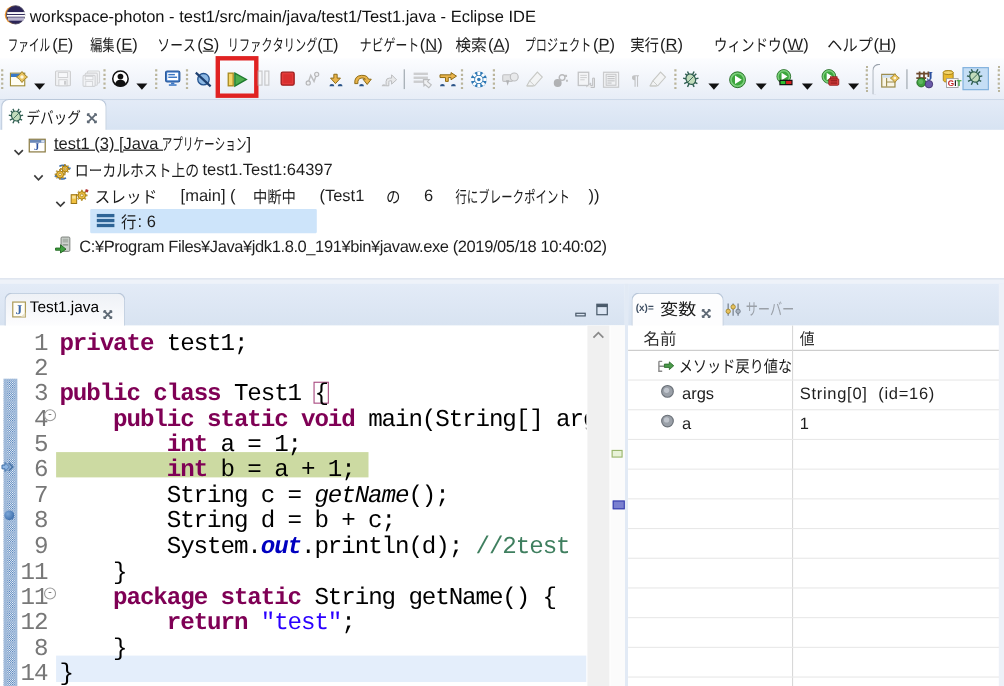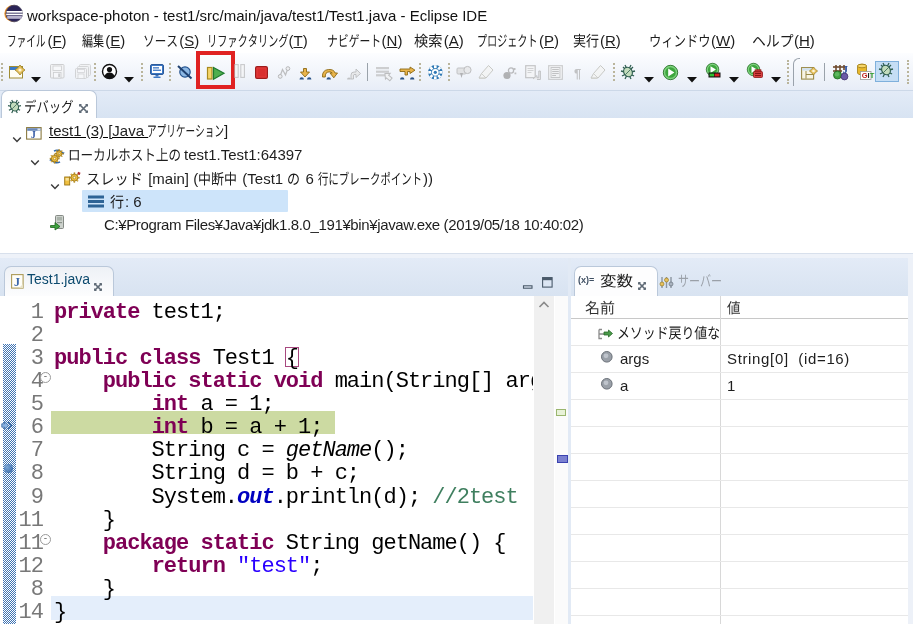--- a/index.html
+++ b/index.html
@@ -419,44 +419,44 @@
     </svg></div>
 <div class="row" style="left:49px;top:119.1px;text-decoration:underline;"><span class="lat15">test1 (3) [Java </span></div>
 <div class="abs " style="left:147px;top:119.1px;"><svg width="78" height="20" style="overflow:visible;">
       <path fill="#1e1e1e" d="M9 7.3Q8.9 7.4 8.8 7.5Q8.8 7.7 8.7 7.8Q8.5 8.3 8.2 9.1Q7.8 9.8 7.3 10.6Q6.9 11.3 6.3 11.9L5.7 11.1Q6 10.8 6.3 10.4Q6.7 10 6.9 9.5Q7.2 9 7.4 8.6Q7.7 8.1 7.8 7.8Q7.6 7.8 7.3 7.8Q6.9 7.8 6.5 7.8Q6 7.8 5.5 7.8Q4.9 7.8 4.4 7.8Q3.9 7.8 3.5 7.8Q3 7.8 2.7 7.8Q2.4 7.8 2.3 7.8Q2 7.8 1.8 7.8Q1.5 7.8 1.2 7.9V6.5Q1.4 6.6 1.7 6.6Q2 6.6 2.3 6.6Q2.4 6.6 2.7 6.6Q3 6.6 3.5 6.6Q3.9 6.6 4.5 6.6Q5 6.6 5.5 6.6Q6.1 6.6 6.6 6.6Q7 6.6 7.4 6.6Q7.7 6.6 7.8 6.6Q7.9 6.6 8 6.6Q8.2 6.6 8.3 6.6Q8.4 6.6 8.5 6.6ZM5.1 9.2Q5.1 10.5 5.1 11.5Q5 12.6 4.9 13.5Q4.7 14.4 4.4 15.2Q4.1 16 3.7 16.7Q3.2 17.4 2.4 18L1.7 17.1Q1.9 16.9 2.2 16.8Q2.4 16.6 2.6 16.4Q3.2 15.9 3.5 15.2Q3.8 14.5 4 13.8Q4.2 13 4.2 12.1Q4.3 11.3 4.3 10.3Q4.3 10 4.3 9.8Q4.3 9.5 4.3 9.2Z M17.4 6.6Q17.4 7 17.6 7.3Q17.7 7.6 18 7.6Q18.3 7.6 18.5 7.3Q18.7 7 18.7 6.6Q18.7 6.2 18.5 5.9Q18.3 5.6 18 5.6Q17.7 5.6 17.6 5.9Q17.4 6.2 17.4 6.6ZM16.9 6.6Q16.9 6.2 17.1 5.8Q17.2 5.4 17.5 5.2Q17.7 4.9 18 4.9Q18.3 4.9 18.6 5.2Q18.8 5.4 18.9 5.8Q19.1 6.2 19.1 6.6Q19.1 7.1 18.9 7.5Q18.8 7.8 18.6 8.1Q18.3 8.3 18 8.3Q17.7 8.3 17.5 8.1Q17.2 7.8 17.1 7.5Q16.9 7.1 16.9 6.6ZM17.8 7.6Q17.7 7.8 17.7 8Q17.7 8.2 17.6 8.4Q17.5 9 17.4 9.7Q17.3 10.4 17.1 11.2Q16.9 11.9 16.7 12.6Q16.5 13.3 16.2 13.9Q15.7 14.8 15.2 15.5Q14.7 16.3 14 16.9Q13.3 17.5 12.4 17.9L11.7 16.8Q12.7 16.4 13.4 15.9Q14.1 15.4 14.6 14.7Q15.1 14 15.5 13.2Q15.8 12.5 16.1 11.6Q16.4 10.8 16.5 9.9Q16.7 9 16.8 8.3Q16.6 8.3 16.2 8.3Q15.9 8.3 15.4 8.3Q14.9 8.3 14.3 8.3Q13.7 8.3 13.2 8.3Q12.7 8.3 12.3 8.3Q12 8.3 11.8 8.3Q11.6 8.3 11.3 8.3Q11.1 8.3 10.9 8.4V7Q11 7 11.2 7.1Q11.3 7.1 11.5 7.1Q11.7 7.1 11.8 7.1Q12 7.1 12.3 7.1Q12.6 7.1 13 7.1Q13.4 7.1 13.8 7.1Q14.3 7.1 14.8 7.1Q15.2 7.1 15.6 7.1Q16 7.1 16.3 7.1Q16.6 7.1 16.7 7.1Q16.8 7.1 16.9 7.1Q17 7.1 17.2 7Z M26.7 6Q26.7 6.3 26.7 6.6Q26.7 6.9 26.7 7.3Q26.7 7.6 26.7 8.1Q26.7 8.5 26.7 9Q26.7 9.5 26.7 9.8Q26.7 11.1 26.6 12Q26.6 13 26.4 13.7Q26.3 14.3 26.1 14.8Q25.9 15.3 25.7 15.8Q25.4 16.4 25 16.8Q24.6 17.2 24.2 17.5Q23.7 17.8 23.4 18L22.8 17Q23.4 16.7 24 16.3Q24.6 15.8 25.1 15Q25.3 14.5 25.5 14Q25.6 13.5 25.7 12.9Q25.8 12.3 25.8 11.5Q25.9 10.8 25.9 9.7Q25.9 9.4 25.9 8.9Q25.9 8.5 25.9 8Q25.9 7.6 25.9 7.3Q25.9 6.9 25.8 6.6Q25.8 6.3 25.8 6ZM22.3 6.1Q22.2 6.3 22.2 6.6Q22.2 6.9 22.2 7.2Q22.2 7.3 22.2 7.7Q22.2 8.1 22.2 8.6Q22.2 9.1 22.2 9.6Q22.2 10.2 22.2 10.7Q22.2 11.3 22.2 11.7Q22.2 12.1 22.2 12.2Q22.2 12.5 22.2 12.8Q22.2 13.2 22.3 13.4H21.4Q21.4 13.2 21.4 12.9Q21.4 12.5 21.4 12.2Q21.4 12.1 21.4 11.7Q21.4 11.3 21.4 10.7Q21.4 10.2 21.4 9.6Q21.4 9.1 21.4 8.6Q21.4 8.1 21.4 7.7Q21.4 7.3 21.4 7.2Q21.4 7 21.4 6.7Q21.4 6.3 21.4 6.1Z M32.8 5.8Q32.8 6.1 32.7 6.3Q32.7 6.6 32.6 6.9Q32.5 7.2 32.4 7.6Q32.3 8 32.2 8.4Q32.1 8.9 32 9.3Q31.8 9.9 31.5 10.5Q31.2 11.2 30.9 11.8Q30.6 12.4 30.3 12.8L29.5 12Q29.8 11.7 30 11.3Q30.3 10.9 30.5 10.5Q30.7 10 30.9 9.6Q31.1 9.1 31.2 8.8Q31.4 8.2 31.6 7.7Q31.7 7.1 31.8 6.7Q31.8 6.4 31.9 6.1Q31.9 5.8 31.9 5.5ZM31.6 8.4Q31.8 8.4 32.1 8.4Q32.4 8.4 32.8 8.4Q33.3 8.4 33.8 8.4Q34.2 8.4 34.7 8.4Q35.2 8.4 35.7 8.4Q36.1 8.4 36.4 8.4Q36.7 8.4 36.8 8.4Q37 8.4 37.2 8.4Q37.5 8.3 37.7 8.3V9.6Q37.5 9.6 37.2 9.5Q36.9 9.5 36.8 9.5Q36.7 9.5 36.3 9.5Q35.9 9.5 35.4 9.5Q34.8 9.5 34.2 9.5Q33.6 9.5 33.1 9.5Q32.5 9.5 32.1 9.5Q31.7 9.5 31.5 9.5ZM35.2 9Q35.1 10.7 34.9 12.1Q34.7 13.5 34.3 14.6Q33.9 15.7 33.4 16.5Q32.9 17.3 32.3 18L31.4 17.1Q31.6 17 31.9 16.8Q32.1 16.6 32.2 16.4Q32.6 16 33 15.4Q33.3 14.7 33.6 13.8Q33.9 12.9 34.1 11.8Q34.3 10.6 34.4 9Z M39.5 10.9Q39.6 10.9 39.8 10.9Q40 11 40.3 11Q40.6 11 40.8 11Q41 11 41.3 11Q41.6 11 42.1 11Q42.5 11 43 11Q43.5 11 43.9 11Q44.4 11 44.9 11Q45.3 11 45.6 11Q45.9 11 46.1 11Q46.5 11 46.7 10.9Q47 10.9 47.1 10.9V12.4Q47 12.4 46.7 12.3Q46.4 12.3 46.1 12.3Q45.9 12.3 45.6 12.3Q45.3 12.3 44.9 12.3Q44.4 12.3 43.9 12.3Q43.5 12.3 43 12.3Q42.5 12.3 42.1 12.3Q41.6 12.3 41.3 12.3Q41 12.3 40.8 12.3Q40.4 12.3 40.1 12.3Q39.7 12.3 39.5 12.4Z M51 5.9Q51.2 6.1 51.5 6.3Q51.8 6.6 52.1 6.9Q52.4 7.3 52.7 7.5Q53 7.8 53.1 8L52.7 9Q52.5 8.8 52.2 8.5Q52 8.2 51.7 7.9Q51.4 7.6 51.1 7.4Q50.8 7.1 50.6 6.9ZM49.6 16.6Q50.1 16.5 50.7 16.2Q51.2 16 51.8 15.6Q52.3 15.3 52.8 14.8Q53.6 14.1 54.3 13.3Q55 12.4 55.5 11.4Q56.1 10.4 56.5 9.4L56.9 10.6Q56.3 12.1 55.3 13.5Q54.4 14.9 53.2 16Q52.7 16.4 52.2 16.8Q51.6 17.1 51 17.4Q50.5 17.7 50 17.8ZM49.6 9.3Q49.8 9.4 50.1 9.7Q50.4 10 50.7 10.3Q51 10.6 51.3 10.8Q51.5 11.1 51.7 11.3L51.2 12.3Q51.1 12.1 50.8 11.8Q50.5 11.6 50.2 11.3Q49.9 11 49.6 10.7Q49.4 10.4 49.1 10.3Z M59.9 9.2Q60 9.2 60.2 9.2Q60.4 9.2 60.6 9.2Q60.8 9.2 60.9 9.2Q61 9.2 61.4 9.2Q61.7 9.2 62.2 9.2Q62.6 9.2 63.1 9.2Q63.6 9.2 64 9.2Q64.4 9.2 64.6 9.2Q64.8 9.2 64.9 9.2Q65.1 9.2 65.2 9.2Q65.2 9.3 65.2 9.5Q65.2 9.8 65.2 10Q65.2 10.1 65.2 10.6Q65.2 11.1 65.2 11.8Q65.2 12.6 65.2 13.4Q65.2 14.2 65.2 15.1Q65.2 15.9 65.2 16.5Q65.2 17.1 65.2 17.4Q65.2 17.6 65.2 17.8Q65.2 18.1 65.2 18.2H64.4Q64.4 18.1 64.4 17.9Q64.4 17.6 64.4 17.4Q64.4 17 64.4 16.4Q64.4 15.7 64.4 15Q64.4 14.2 64.4 13.4Q64.4 12.6 64.4 12Q64.4 11.3 64.4 10.9Q64.4 10.4 64.4 10.3Q64.4 10.3 64.1 10.3Q63.9 10.3 63.5 10.3Q63.1 10.3 62.7 10.3Q62.3 10.3 62 10.3Q61.6 10.3 61.3 10.3Q61 10.3 60.9 10.3Q60.8 10.3 60.6 10.3Q60.4 10.3 60.2 10.3Q60 10.3 59.9 10.3ZM60.1 12.7Q60.3 12.8 60.5 12.8Q60.7 12.8 61 12.8Q61.1 12.8 61.4 12.8Q61.7 12.8 62.1 12.8Q62.5 12.8 63 12.8Q63.4 12.8 63.8 12.8Q64.2 12.8 64.5 12.8Q64.7 12.8 64.8 12.8V13.9Q64.7 13.9 64.5 13.9Q64.2 13.9 63.8 13.9Q63.4 13.9 63 13.9Q62.5 13.9 62.1 13.9Q61.7 13.9 61.4 13.9Q61.1 13.9 61 13.9Q60.7 13.9 60.5 13.9Q60.3 13.9 60.1 13.9ZM59.8 16.5Q59.9 16.5 60.1 16.5Q60.3 16.5 60.6 16.5Q60.7 16.5 61 16.5Q61.4 16.5 61.8 16.5Q62.3 16.5 62.7 16.5Q63.2 16.5 63.7 16.5Q64.1 16.5 64.4 16.5Q64.7 16.5 64.8 16.5V17.6Q64.7 17.6 64.4 17.6Q64.1 17.6 63.6 17.6Q63.2 17.6 62.7 17.6Q62.3 17.6 61.8 17.6Q61.4 17.6 61 17.6Q60.7 17.6 60.6 17.6Q60.3 17.6 60.1 17.7Q59.9 17.7 59.8 17.7Z M69.6 6.4Q69.8 6.7 70.2 7.1Q70.5 7.5 70.8 7.9Q71.2 8.4 71.5 8.8Q71.8 9.2 72 9.5L71.4 10.5Q71.2 10.2 70.9 9.7Q70.6 9.3 70.3 8.9Q70 8.4 69.6 8Q69.3 7.6 69 7.3ZM68.7 16.5Q69.6 16.3 70.3 15.9Q71 15.6 71.6 15.1Q72.1 14.7 72.6 14.3Q73.3 13.5 73.9 12.6Q74.6 11.7 75 10.7Q75.5 9.7 75.8 8.7L76.3 10Q75.9 10.9 75.5 11.9Q75 12.9 74.4 13.8Q73.8 14.6 73 15.4Q72.5 15.8 72 16.3Q71.4 16.7 70.7 17.1Q70 17.5 69.2 17.7Z"></path>
     </svg></div>
 <div class="abs lat15" style="left:224px;top:119.1px;">]</div>
 <div class="row" style="left:68px;top:142.9px;"><svg width="114" height="20" style="overflow:visible;">
       <path fill="#1e1e1e" d="M1.8 7.1Q2.2 7.1 2.5 7.1Q2.7 7.2 3 7.2Q3.1 7.2 3.5 7.2Q3.9 7.2 4.5 7.2Q5 7.2 5.7 7.2Q6.4 7.2 7 7.2Q7.6 7.2 8.2 7.2Q8.8 7.2 9.2 7.2Q9.6 7.2 9.7 7.2Q9.9 7.2 10.2 7.1Q10.5 7.1 10.8 7.1Q10.8 7.4 10.8 7.7Q10.8 8 10.8 8.3Q10.8 8.4 10.8 8.9Q10.8 9.3 10.8 10Q10.8 10.6 10.8 11.3Q10.8 12 10.8 12.8Q10.8 13.5 10.8 14.1Q10.8 14.7 10.8 15.1Q10.8 15.6 10.8 15.7Q10.8 15.9 10.8 16.1Q10.8 16.4 10.8 16.7Q10.8 17 10.8 17.2Q10.8 17.4 10.8 17.5H9.7Q9.7 17.4 9.7 17.1Q9.7 16.9 9.7 16.5Q9.7 16.2 9.7 15.8Q9.7 15.7 9.7 15.3Q9.7 14.8 9.7 14.1Q9.7 13.4 9.7 12.7Q9.7 11.9 9.7 11.1Q9.7 10.3 9.7 9.7Q9.7 9.1 9.7 8.7Q9.7 8.3 9.7 8.3H2.9Q2.9 8.3 2.9 8.7Q2.9 9.1 2.9 9.7Q2.9 10.3 2.9 11.1Q2.9 11.8 2.9 12.6Q2.9 13.4 2.9 14.1Q2.9 14.8 2.9 15.2Q2.9 15.7 2.9 15.8Q2.9 16 2.9 16.3Q2.9 16.5 2.9 16.8Q2.9 17 2.9 17.2Q2.9 17.4 2.9 17.5H1.8Q1.8 17.4 1.8 17.2Q1.8 17 1.8 16.7Q1.8 16.4 1.8 16.1Q1.8 15.9 1.8 15.7Q1.8 15.6 1.8 15.1Q1.8 14.7 1.8 14.1Q1.8 13.4 1.8 12.7Q1.8 12 1.8 11.2Q1.8 10.5 1.8 9.9Q1.8 9.3 1.8 8.8Q1.8 8.4 1.8 8.3Q1.8 8 1.8 7.7Q1.8 7.4 1.8 7.1ZM10.1 15.5V16.6H2.4V15.5Z M13.8 10.9Q14 10.9 14.3 10.9Q14.6 11 14.9 11Q15.2 11 15.6 11Q15.8 11 16.2 11Q16.6 11 17.2 11Q17.8 11 18.4 11Q19 11 19.7 11Q20.3 11 20.9 11Q21.4 11 21.8 11Q22.3 11 22.5 11Q22.9 11 23.3 10.9Q23.6 10.9 23.8 10.9V12.4Q23.6 12.4 23.3 12.3Q22.9 12.3 22.5 12.3Q22.3 12.3 21.8 12.3Q21.4 12.3 20.9 12.3Q20.3 12.3 19.7 12.3Q19 12.3 18.4 12.3Q17.8 12.3 17.2 12.3Q16.6 12.3 16.2 12.3Q15.8 12.3 15.6 12.3Q15.1 12.3 14.6 12.3Q14.1 12.3 13.8 12.4Z M31.5 5.6Q31.5 5.8 31.4 6.2Q31.4 6.6 31.4 6.8Q31.4 9.1 31.1 10.8Q30.8 12.6 30.3 13.8Q29.8 15.1 29 16.1Q28.3 17 27.4 17.8L26.5 16.9Q26.8 16.7 27.1 16.4Q27.5 16.1 27.8 15.8Q28.4 15.2 28.8 14.4Q29.3 13.5 29.6 12.5Q30 11.4 30.2 10Q30.4 8.6 30.4 6.8Q30.4 6.7 30.4 6.4Q30.4 6.2 30.4 6Q30.3 5.8 30.3 5.6ZM35.8 8.7Q35.8 8.9 35.8 9.1Q35.8 9.3 35.8 9.4Q35.8 9.9 35.7 10.6Q35.7 11.3 35.7 12.2Q35.6 13.1 35.5 13.9Q35.4 14.8 35.3 15.5Q35.2 16.3 35 16.7Q34.8 17.2 34.5 17.4Q34.2 17.6 33.7 17.6Q33.2 17.6 32.7 17.6Q32.1 17.5 31.7 17.5L31.5 16.3Q32 16.3 32.5 16.4Q33 16.4 33.4 16.4Q33.7 16.4 33.8 16.3Q34 16.2 34.1 15.9Q34.3 15.6 34.4 15Q34.5 14.4 34.6 13.6Q34.6 12.9 34.7 12.1Q34.7 11.4 34.7 10.7Q34.8 10 34.8 9.5H28.1Q27.8 9.5 27.4 9.5Q27 9.5 26.7 9.6V8.3Q27 8.3 27.4 8.3Q27.8 8.4 28.1 8.4H34.3Q34.6 8.4 34.8 8.3Q35 8.3 35.1 8.3Z M44.2 17.1Q44.3 16.9 44.3 16.7Q44.3 16.5 44.3 16.2Q44.3 16.1 44.3 15.6Q44.3 15.1 44.3 14.3Q44.3 13.6 44.3 12.7Q44.3 11.8 44.3 11Q44.3 10.1 44.3 9.3Q44.3 8.6 44.3 8Q44.3 7.5 44.3 7.3Q44.3 6.8 44.3 6.5Q44.3 6.2 44.3 6.1H45.4Q45.4 6.2 45.4 6.5Q45.4 6.8 45.4 7.3Q45.4 7.5 45.4 8Q45.4 8.5 45.4 9.3Q45.4 10 45.4 10.9Q45.4 11.8 45.4 12.6Q45.4 13.5 45.4 14.2Q45.4 14.9 45.4 15.3Q45.4 15.8 45.4 15.9Q46 15.6 46.6 15Q47.3 14.5 47.9 13.8Q48.6 13.1 49 12.2L49.6 13.2Q49.1 14.1 48.4 14.9Q47.6 15.7 46.9 16.3Q46.1 17 45.3 17.4Q45.2 17.5 45.1 17.6Q45 17.7 44.9 17.7ZM38.5 17Q39.3 16.3 39.8 15.4Q40.4 14.4 40.7 13.3Q40.8 12.8 40.9 12Q41 11.3 41 10.4Q41 9.6 41.1 8.7Q41.1 7.9 41.1 7.3Q41.1 7 41 6.7Q41 6.4 41 6.2H42.1Q42.1 6.3 42.1 6.5Q42.1 6.6 42.1 6.8Q42.1 7 42.1 7.3Q42.1 7.9 42 8.8Q42 9.6 42 10.5Q41.9 11.4 41.9 12.3Q41.8 13.1 41.7 13.6Q41.4 14.8 40.8 15.9Q40.2 17 39.4 17.8Z M57.3 5.6Q57.3 5.7 57.2 5.9Q57.2 6.1 57.2 6.3Q57.2 6.5 57.2 6.7Q57.2 7.1 57.2 7.6Q57.2 8.1 57.2 8.6Q57.2 9.1 57.2 9.5Q57.2 9.8 57.2 10.4Q57.2 10.9 57.2 11.6Q57.2 12.4 57.2 13.1Q57.2 13.9 57.2 14.6Q57.2 15.3 57.2 15.8Q57.2 16.4 57.2 16.6Q57.2 17.2 57 17.5Q56.7 17.8 56.1 17.8Q55.9 17.8 55.5 17.8Q55.2 17.8 54.9 17.8Q54.6 17.8 54.3 17.7L54.3 16.5Q54.7 16.6 55.1 16.7Q55.5 16.7 55.7 16.7Q56 16.7 56.1 16.6Q56.2 16.4 56.2 16.1Q56.2 15.9 56.2 15.4Q56.2 14.9 56.2 14.2Q56.2 13.5 56.2 12.8Q56.2 12 56.2 11.3Q56.2 10.7 56.2 10.2Q56.2 9.7 56.2 9.5Q56.2 9.2 56.2 8.7Q56.2 8.2 56.2 7.6Q56.2 7.1 56.2 6.7Q56.2 6.5 56.2 6.1Q56.1 5.8 56.1 5.6ZM51.6 8.2Q51.9 8.2 52.1 8.2Q52.4 8.2 52.7 8.2Q52.8 8.2 53.3 8.2Q53.8 8.2 54.4 8.2Q55.1 8.2 55.8 8.2Q56.6 8.2 57.4 8.2Q58.1 8.2 58.8 8.2Q59.4 8.2 59.9 8.2Q60.4 8.2 60.5 8.2Q60.7 8.2 61 8.2Q61.3 8.2 61.5 8.2V9.4Q61.3 9.4 61 9.4Q60.8 9.4 60.5 9.4Q60.4 9.4 59.9 9.4Q59.5 9.4 58.8 9.4Q58.1 9.4 57.4 9.4Q56.6 9.4 55.9 9.4Q55.1 9.4 54.5 9.4Q53.8 9.4 53.3 9.4Q52.9 9.4 52.7 9.4Q52.4 9.4 52.2 9.4Q51.9 9.4 51.6 9.4ZM54.5 11.7Q54.3 12.2 54 12.8Q53.7 13.3 53.4 13.9Q53 14.5 52.7 15Q52.4 15.5 52.1 15.8L51.2 15.1Q51.6 14.8 51.9 14.3Q52.2 13.8 52.6 13.3Q52.9 12.7 53.2 12.2Q53.4 11.6 53.6 11.2ZM59.8 11.2Q60 11.5 60.3 12.1Q60.6 12.6 60.9 13.1Q61.2 13.7 61.5 14.2Q61.7 14.7 61.9 15.1L61 15.7Q60.8 15.3 60.6 14.7Q60.3 14.2 60 13.6Q59.7 13.1 59.4 12.6Q59.1 12.1 58.9 11.7Z M72.8 7.4Q72.8 7.5 72.7 7.7Q72.6 7.9 72.5 8Q72.3 8.8 71.9 9.7Q71.5 10.5 71 11.4Q70.5 12.3 70 13Q69.3 13.9 68.5 14.8Q67.7 15.7 66.7 16.4Q65.8 17.2 64.8 17.7L64 16.7Q65.1 16.2 66 15.5Q66.9 14.8 67.7 14Q68.6 13.1 69.2 12.3Q69.6 11.7 70.1 11Q70.5 10.2 70.8 9.5Q71.1 8.7 71.3 8.1Q71.2 8.1 70.8 8.1Q70.4 8.1 69.9 8.1Q69.4 8.1 68.8 8.1Q68.3 8.1 67.8 8.1Q67.2 8.1 66.9 8.1Q66.5 8.1 66.4 8.1Q66.2 8.1 65.9 8.1Q65.6 8.1 65.4 8.1Q65.2 8.2 65.1 8.2V6.8Q65.2 6.8 65.4 6.8Q65.7 6.9 65.9 6.9Q66.2 6.9 66.4 6.9Q66.5 6.9 66.9 6.9Q67.3 6.9 67.8 6.9Q68.3 6.9 68.8 6.9Q69.4 6.9 69.9 6.9Q70.4 6.9 70.8 6.9Q71.1 6.9 71.2 6.9Q71.6 6.9 71.8 6.9Q72 6.8 72.2 6.8ZM70.2 12.2Q70.7 12.7 71.2 13.3Q71.8 13.9 72.3 14.6Q72.8 15.2 73.3 15.8Q73.7 16.4 74.1 16.9L73.2 17.8Q72.7 17.1 72.1 16.3Q71.5 15.4 70.8 14.6Q70.1 13.8 69.5 13Z M79.6 16.1Q79.6 15.9 79.6 15.2Q79.6 14.6 79.6 13.7Q79.6 12.8 79.6 11.9Q79.6 10.9 79.6 10Q79.6 9.1 79.6 8.4Q79.6 7.7 79.6 7.3Q79.6 7 79.5 6.6Q79.5 6.1 79.5 5.8H80.7Q80.7 6.1 80.6 6.6Q80.6 7 80.6 7.3Q80.6 7.9 80.6 8.8Q80.6 9.6 80.6 10.5Q80.6 11.4 80.6 12.3Q80.6 13.2 80.6 14Q80.6 14.8 80.6 15.4Q80.6 15.9 80.6 16.1Q80.6 16.3 80.6 16.6Q80.6 16.9 80.7 17.3Q80.7 17.6 80.7 17.8H79.5Q79.5 17.5 79.5 17Q79.6 16.5 79.6 16.1ZM80.4 9.7Q81 9.9 81.8 10.3Q82.5 10.6 83.3 10.9Q84.1 11.2 84.8 11.6Q85.5 12 86 12.3L85.5 13.5Q85 13.2 84.3 12.8Q83.6 12.5 82.9 12.1Q82.2 11.8 81.6 11.5Q80.9 11.2 80.4 11.1Z M93.8 9.7H99V10.8H93.8ZM88.5 16.8H99.8V17.9H88.5ZM93.3 5H94.2V17.4H93.3Z M107.5 7.2Q107.4 8.3 107.2 9.6Q107 10.9 106.7 12.1Q106.3 13.6 105.9 14.7Q105.4 15.7 104.9 16.2Q104.4 16.7 103.8 16.7Q103.2 16.7 102.7 16.3Q102.2 15.8 101.9 14.9Q101.5 14 101.5 12.7Q101.5 11.5 102 10.4Q102.4 9.3 103.1 8.5Q103.9 7.6 104.9 7.1Q105.9 6.6 107 6.6Q108.1 6.6 109 7.1Q109.9 7.5 110.5 8.3Q111.2 9 111.5 10Q111.8 11 111.8 12.1Q111.8 13.7 111.3 14.9Q110.7 16.1 109.7 16.9Q108.6 17.6 107.1 17.9L106.5 16.8Q106.8 16.7 107.1 16.7Q107.4 16.6 107.6 16.6Q108.2 16.4 108.8 16Q109.4 15.7 109.8 15.1Q110.3 14.6 110.5 13.8Q110.8 13.1 110.8 12.1Q110.8 11.2 110.6 10.4Q110.3 9.6 109.8 9Q109.3 8.4 108.6 8.1Q107.9 7.7 107 7.7Q106 7.7 105.2 8.2Q104.3 8.6 103.7 9.4Q103.2 10.1 102.8 10.9Q102.5 11.8 102.5 12.6Q102.5 13.6 102.7 14.2Q102.9 14.8 103.2 15.1Q103.5 15.4 103.8 15.4Q104.1 15.4 104.4 15Q104.8 14.7 105.1 13.9Q105.4 13.1 105.7 11.8Q106 10.7 106.2 9.5Q106.4 8.3 106.5 7.1Z"></path>
     </svg></div>
 <div class="abs lat15" style="left:184px;top:142.9px;">test1.Test1:64397</div>
-<div class="row" style="left:86px;top:166.6px;"><svg width="58" height="20" style="overflow:visible;">
+<div class="row" style="left:86px;top:166.6px;gap:16px;"><svg width="58" height="20" style="overflow:visible;">
       <path fill="#1e1e1e" d="M11.4 7.4Q11.3 7.5 11.2 7.7Q11.1 7.9 11 8Q10.8 8.8 10.3 9.7Q9.9 10.5 9.3 11.4Q8.8 12.3 8.2 13Q7.4 13.9 6.5 14.8Q5.5 15.7 4.5 16.4Q3.5 17.2 2.3 17.7L1.4 16.7Q2.6 16.2 3.6 15.5Q4.7 14.8 5.6 14Q6.6 13.1 7.3 12.3Q7.8 11.7 8.3 11Q8.7 10.2 9.1 9.5Q9.5 8.7 9.7 8.1Q9.5 8.1 9.1 8.1Q8.7 8.1 8.1 8.1Q7.5 8.1 6.9 8.1Q6.2 8.1 5.7 8.1Q5.1 8.1 4.7 8.1Q4.2 8.1 4.1 8.1Q3.9 8.1 3.6 8.1Q3.2 8.1 3 8.1Q2.8 8.2 2.7 8.2V6.8Q2.8 6.8 3 6.8Q3.3 6.9 3.6 6.9Q3.9 6.9 4.1 6.9Q4.3 6.9 4.7 6.9Q5.1 6.9 5.7 6.9Q6.2 6.9 6.9 6.9Q7.5 6.9 8.1 6.9Q8.6 6.9 9.1 6.9Q9.5 6.9 9.6 6.9Q10 6.9 10.2 6.9Q10.5 6.8 10.7 6.8ZM8.4 12.2Q9 12.7 9.6 13.3Q10.2 13.9 10.8 14.6Q11.4 15.2 11.9 15.8Q12.4 16.4 12.8 16.9L11.8 17.8Q11.3 17.1 10.6 16.3Q9.9 15.4 9.1 14.6Q8.4 13.8 7.6 13Z M17.4 16.9Q17.5 16.7 17.5 16.6Q17.6 16.4 17.6 16.2Q17.6 16 17.6 15.3Q17.6 14.7 17.6 13.9Q17.6 13 17.6 12.1Q17.6 11.1 17.6 10.3Q17.6 9.4 17.6 8.7Q17.6 8 17.6 7.6Q17.6 7.4 17.5 7.1Q17.5 6.9 17.5 6.6Q17.5 6.4 17.4 6.2H18.8Q18.8 6.5 18.8 6.9Q18.7 7.3 18.7 7.6Q18.7 7.9 18.7 8.5Q18.7 9 18.7 9.8Q18.7 10.5 18.7 11.3Q18.7 12.1 18.7 12.9Q18.7 13.7 18.7 14.3Q18.7 15 18.7 15.5Q18.7 15.9 18.7 16.1Q19.8 15.8 20.9 15.3Q21.9 14.8 23 14.2Q24 13.5 25 12.7Q25.9 11.9 26.5 11L27.2 12Q25.8 13.9 23.6 15.2Q21.5 16.6 18.8 17.4Q18.7 17.4 18.6 17.5Q18.4 17.6 18.2 17.7Z M35.4 8.8Q35.5 9 35.6 9.4Q35.8 9.9 36 10.4Q36.2 10.9 36.3 11.3Q36.4 11.7 36.5 12L35.5 12.4Q35.4 12.1 35.3 11.7Q35.1 11.3 35 10.8Q34.8 10.3 34.6 9.8Q34.4 9.4 34.3 9.1ZM40.5 9.6Q40.5 9.8 40.4 10Q40.4 10.2 40.3 10.3Q40 11.6 39.6 12.8Q39.1 13.9 38.3 15Q37.3 16.3 36.1 17.2Q34.9 18 33.7 18.5L32.7 17.5Q33.5 17.2 34.4 16.8Q35.2 16.3 36 15.7Q36.8 15.1 37.3 14.3Q37.9 13.7 38.3 12.8Q38.7 12 38.9 11.1Q39.2 10.2 39.3 9.2ZM32.1 9.5Q32.2 9.8 32.4 10.2Q32.5 10.6 32.7 11.2Q32.9 11.7 33.1 12.1Q33.3 12.6 33.4 12.9L32.3 13.3Q32.2 13 32 12.5Q31.9 12.1 31.7 11.5Q31.5 11 31.3 10.6Q31.1 10.1 31 9.9Z M52.1 6.6Q52.3 6.9 52.5 7.3Q52.8 7.7 53 8.1Q53.2 8.5 53.4 8.9L52.6 9.3Q52.4 8.9 52.2 8.5Q52 8.1 51.8 7.7Q51.6 7.3 51.3 7ZM53.8 5.8Q54 6.1 54.3 6.5Q54.5 6.9 54.7 7.3Q55 7.7 55.2 8.1L54.4 8.5Q54.2 8.1 54 7.7Q53.8 7.3 53.5 6.9Q53.3 6.6 53 6.2ZM47.1 16.3Q47.1 16.1 47.1 15.4Q47.1 14.8 47.1 13.9Q47.1 13 47.1 12.1Q47.1 11.1 47.1 10.2Q47.1 9.3 47.1 8.6Q47.1 7.9 47.1 7.5Q47.1 7.2 47.1 6.8Q47.1 6.3 47 6H48.4Q48.4 6.3 48.3 6.8Q48.3 7.2 48.3 7.5Q48.3 8.1 48.3 8.9Q48.3 9.8 48.3 10.7Q48.3 11.6 48.3 12.5Q48.3 13.4 48.3 14.2Q48.3 15 48.3 15.5Q48.3 16.1 48.3 16.3Q48.3 16.5 48.3 16.8Q48.3 17.2 48.3 17.5Q48.4 17.8 48.4 18H47Q47.1 17.7 47.1 17.2Q47.1 16.7 47.1 16.3ZM48 9.9Q48.7 10.1 49.6 10.4Q50.4 10.8 51.3 11.1Q52.2 11.4 53 11.8Q53.8 12.1 54.4 12.5L53.9 13.7Q53.3 13.4 52.5 13Q51.7 12.7 50.9 12.3Q50.1 12 49.4 11.7Q48.6 11.4 48 11.2Z"></path>
     </svg><span class="lat15"> [main] (</span><svg width="40" height="20" style="overflow:visible;">
       <path fill="#1e1e1e" d="M1.2 7.5H11.7V14.5H10.7V8.6H2.2V14.6H1.2ZM1.8 12.6H11.3V13.7H1.8ZM6 4.8H7V18.6H6Z M15.3 9.3H19.8V10.3H15.3ZM14.6 15.9H19.7V16.9H14.6ZM14.1 5.3H14.9V18.1H14.1ZM17.1 4.9H18V15.6H17.1ZM17.2 9.8 17.7 10.1Q17.5 10.9 17.1 11.8Q16.8 12.7 16.3 13.5Q15.9 14.2 15.5 14.8Q15.4 14.5 15.3 14.3Q15.1 14 15 13.8Q15.4 13.4 15.9 12.7Q16.3 12.1 16.6 11.3Q17 10.6 17.2 9.8ZM19 5.8 19.8 6.1Q19.6 6.7 19.3 7.5Q19 8.2 18.8 8.7L18.2 8.5Q18.3 8.1 18.5 7.6Q18.7 7.2 18.8 6.7Q18.9 6.2 19 5.8ZM15.4 6.1 16.1 5.8Q16.3 6.4 16.5 7.2Q16.6 7.9 16.7 8.4L16 8.7Q16 8.2 15.8 7.4Q15.7 6.7 15.4 6.1ZM17.9 10.8Q18 10.9 18.3 11.2Q18.6 11.5 18.8 11.8Q19.1 12.1 19.4 12.4Q19.6 12.6 19.7 12.8L19.2 13.5Q19.1 13.3 18.8 13Q18.6 12.7 18.3 12.4Q18.1 12 17.8 11.7Q17.6 11.4 17.4 11.2ZM20.8 9.8H25.6V10.9H20.8ZM23.2 10.4H24.1V18.6H23.2ZM20.3 6.1 21.5 6.5Q21.5 6.7 21.3 6.7V11.4Q21.3 12.2 21.2 13.1Q21.1 14.1 20.9 15.1Q20.7 16.1 20.4 17Q20 17.9 19.3 18.7Q19.3 18.6 19.1 18.4Q19 18.3 18.9 18.1Q18.7 18 18.6 18Q19.4 17 19.8 15.9Q20.1 14.7 20.2 13.6Q20.3 12.4 20.3 11.3ZM24.6 5 25.4 5.9Q24.8 6.2 24 6.4Q23.2 6.7 22.4 6.9Q21.6 7.2 20.9 7.3Q20.8 7.1 20.7 6.9Q20.6 6.6 20.5 6.4Q21.3 6.3 22 6.1Q22.8 5.8 23.5 5.6Q24.1 5.3 24.6 5Z M27.2 7.5H37.7V14.5H36.7V8.6H28.2V14.6H27.2ZM27.8 12.6H37.3V13.7H27.8ZM32 4.8H33V18.6H32Z"></path>
     </svg><span class="lat15"> (Test1 </span><svg width="14" height="20" style="overflow:visible;">
       <path fill="#1e1e1e" d="M7.3 7.2Q7.2 8.3 7 9.6Q6.8 10.9 6.5 12.1Q6.1 13.6 5.6 14.7Q5.1 15.7 4.6 16.2Q4.1 16.7 3.5 16.7Q2.9 16.7 2.4 16.3Q1.8 15.8 1.5 14.9Q1.1 14 1.1 12.7Q1.1 11.5 1.6 10.4Q2 9.3 2.8 8.5Q3.6 7.6 4.6 7.1Q5.6 6.6 6.8 6.6Q8 6.6 8.9 7.1Q9.8 7.5 10.5 8.3Q11.1 9 11.5 10Q11.8 11 11.8 12.1Q11.8 13.7 11.2 14.9Q10.6 16.1 9.6 16.9Q8.5 17.6 6.9 17.9L6.3 16.8Q6.6 16.7 6.9 16.7Q7.2 16.6 7.4 16.6Q8.1 16.4 8.7 16Q9.2 15.7 9.7 15.1Q10.2 14.6 10.5 13.8Q10.7 13.1 10.7 12.1Q10.7 11.2 10.5 10.4Q10.2 9.6 9.7 9Q9.2 8.4 8.5 8.1Q7.7 7.7 6.8 7.7Q5.7 7.7 4.9 8.2Q4 8.6 3.4 9.4Q2.8 10.1 2.5 10.9Q2.2 11.8 2.2 12.6Q2.2 13.6 2.4 14.2Q2.6 14.8 2.9 15.1Q3.2 15.4 3.5 15.4Q3.8 15.4 4.1 15Q4.5 14.7 4.8 13.9Q5.1 13.1 5.5 11.8Q5.7 10.7 5.9 9.5Q6.1 8.3 6.2 7.1Z"></path>
     </svg><span class="lat15"> 6 </span><svg width="105" height="20" style="overflow:visible;">
       <path fill="#1e1e1e" d="M4.5 5.7H9.6V6.8H4.5ZM7.6 10.2H8.4V17.2Q8.4 17.7 8.3 18Q8.2 18.2 7.9 18.4Q7.6 18.5 7.2 18.5Q6.7 18.6 5.9 18.6Q5.9 18.3 5.8 18Q5.8 17.7 5.7 17.4Q6 17.5 6.4 17.5Q6.7 17.5 7 17.5Q7.2 17.5 7.3 17.5Q7.4 17.5 7.5 17.4Q7.6 17.3 7.6 17.1ZM4.1 9.8H9.9V10.9H4.1ZM2 11 2.7 10 2.8 10.1V18.6H2ZM3.2 8 3.9 8.4Q3.5 9.3 3 10.3Q2.5 11.2 1.9 12.1Q1.4 12.9 0.8 13.5Q0.7 13.4 0.6 13.2Q0.6 13 0.4 12.9Q0.3 12.7 0.3 12.6Q0.8 12 1.3 11.3Q1.9 10.5 2.4 9.7Q2.8 8.9 3.2 8ZM2.8 4.8 3.5 5.2Q3.2 5.9 2.7 6.6Q2.3 7.2 1.8 7.9Q1.3 8.5 0.8 9Q0.8 8.8 0.7 8.7Q0.6 8.5 0.5 8.3Q0.4 8.2 0.4 8.1Q0.8 7.6 1.3 7.1Q1.7 6.5 2.1 5.9Q2.5 5.3 2.8 4.8Z M15.1 7.3Q15.6 7.4 16.1 7.4Q16.7 7.5 17.3 7.5Q17.9 7.5 18.5 7.4Q19 7.3 19.4 7.3V8.5Q19 8.5 18.4 8.6Q17.9 8.6 17.3 8.6Q16.7 8.6 16.1 8.6Q15.6 8.5 15.1 8.5ZM15.5 13.4Q15.5 13.8 15.4 14.1Q15.4 14.4 15.4 14.8Q15.4 15 15.5 15.3Q15.5 15.5 15.7 15.7Q15.9 15.9 16.3 16Q16.6 16.1 17.1 16.1Q17.9 16.1 18.5 16Q19.1 15.9 19.7 15.7L19.7 17Q19.3 17.1 18.6 17.2Q18 17.3 17.1 17.3Q15.8 17.3 15.2 16.7Q14.6 16.1 14.6 15Q14.6 14.7 14.7 14.2Q14.7 13.8 14.8 13.3ZM13.2 6.1Q13.1 6.2 13.1 6.4Q13.1 6.6 13 6.8Q13 7 13 7.1Q12.9 7.5 12.8 8.1Q12.8 8.6 12.7 9.3Q12.6 9.9 12.6 10.5Q12.5 11.2 12.5 11.8Q12.4 12.4 12.4 12.9Q12.4 13.4 12.5 13.9Q12.5 14.4 12.5 15Q12.6 14.6 12.7 14.2Q12.8 13.8 13 13.5Q13.1 13.1 13.1 12.8L13.6 13.3Q13.4 13.8 13.3 14.4Q13.1 15.1 13 15.7Q12.9 16.3 12.8 16.6Q12.8 16.8 12.8 17Q12.8 17.2 12.8 17.3Q12.8 17.4 12.8 17.6Q12.8 17.7 12.8 17.8L12.1 17.9Q11.9 17.1 11.8 15.8Q11.7 14.6 11.7 13.1Q11.7 12.3 11.7 11.4Q11.8 10.5 11.9 9.7Q12 8.9 12 8.2Q12.1 7.5 12.2 7.1Q12.2 6.8 12.2 6.5Q12.2 6.2 12.2 6Z M28.7 4.9Q28.8 5.2 28.9 5.5Q29.1 5.9 29.2 6.3Q29.4 6.6 29.5 6.9L28.9 7.3Q28.8 7 28.7 6.6Q28.5 6.3 28.4 5.9Q28.2 5.5 28.1 5.3ZM30 4.5Q30.1 4.8 30.3 5.2Q30.4 5.5 30.6 5.9Q30.7 6.2 30.8 6.5L30.3 6.9Q30.1 6.4 29.9 5.8Q29.6 5.3 29.4 4.9ZM29.6 7.6Q29.5 7.8 29.5 8Q29.5 8.2 29.4 8.4Q29.4 9 29.2 9.7Q29.1 10.4 28.9 11.2Q28.7 11.9 28.4 12.6Q28.2 13.3 27.9 13.9Q27.4 14.8 26.8 15.5Q26.2 16.3 25.5 16.9Q24.8 17.5 23.8 17.9L23.1 16.8Q24.1 16.4 24.8 15.9Q25.6 15.4 26.1 14.7Q26.7 14 27.1 13.2Q27.5 12.5 27.8 11.6Q28.1 10.8 28.3 9.9Q28.4 9 28.5 8.3Q28.4 8.3 28 8.3Q27.5 8.3 27 8.3Q26.4 8.3 25.8 8.3Q25.2 8.3 24.7 8.3Q24.1 8.3 23.7 8.3Q23.3 8.3 23.2 8.3Q22.9 8.3 22.6 8.3Q22.3 8.3 22.2 8.4V7Q22.3 7 22.5 7.1Q22.6 7.1 22.8 7.1Q23 7.1 23.2 7.1Q23.3 7.1 23.6 7.1Q24 7.1 24.4 7.1Q24.8 7.1 25.3 7.1Q25.8 7.1 26.3 7.1Q26.8 7.1 27.3 7.1Q27.7 7.1 28 7.1Q28.3 7.1 28.4 7.1Q28.5 7.1 28.7 7.1Q28.8 7.1 29 7Z M33.5 16.9Q33.6 16.7 33.6 16.6Q33.6 16.4 33.6 16.2Q33.6 16 33.6 15.3Q33.6 14.7 33.6 13.9Q33.6 13 33.6 12.1Q33.6 11.1 33.6 10.3Q33.6 9.4 33.6 8.7Q33.6 8 33.6 7.6Q33.6 7.4 33.6 7.1Q33.6 6.9 33.6 6.6Q33.6 6.4 33.5 6.2H34.5Q34.5 6.5 34.5 6.9Q34.5 7.3 34.5 7.6Q34.5 7.9 34.5 8.5Q34.5 9 34.5 9.8Q34.5 10.5 34.5 11.3Q34.5 12.1 34.5 12.9Q34.5 13.7 34.5 14.3Q34.5 15 34.5 15.5Q34.5 15.9 34.5 16.1Q35.2 15.8 36 15.3Q36.8 14.8 37.6 14.2Q38.3 13.5 39 12.7Q39.7 11.9 40.2 11L40.6 12Q39.6 13.9 38.1 15.2Q36.5 16.6 34.5 17.4Q34.5 17.4 34.4 17.5Q34.2 17.6 34.1 17.7Z M42.7 10.9Q42.8 10.9 43 10.9Q43.3 11 43.5 11Q43.8 11 44.1 11Q44.3 11 44.6 11Q45 11 45.4 11Q45.9 11 46.4 11Q47 11 47.5 11Q48 11 48.5 11Q49 11 49.3 11Q49.6 11 49.8 11Q50.2 11 50.5 10.9Q50.8 10.9 50.9 10.9V12.4Q50.8 12.4 50.5 12.3Q50.2 12.3 49.8 12.3Q49.6 12.3 49.3 12.3Q48.9 12.3 48.5 12.3Q48 12.3 47.5 12.3Q47 12.3 46.4 12.3Q45.9 12.3 45.4 12.3Q45 12.3 44.6 12.3Q44.3 12.3 44.1 12.3Q43.7 12.3 43.3 12.3Q42.9 12.3 42.7 12.4Z M61.1 8Q61 8.2 60.9 8.4Q60.9 8.6 60.8 8.8Q60.7 9.6 60.4 10.5Q60.2 11.4 59.8 12.3Q59.4 13.2 59 14Q58.3 15.2 57.3 16.3Q56.3 17.3 54.8 18.1L54.1 17.1Q55 16.7 55.8 16.1Q56.6 15.5 57.2 14.8Q57.8 14.1 58.2 13.3Q58.6 12.6 59 11.8Q59.3 11 59.6 10.1Q59.8 9.3 59.9 8.6H56L56.4 7.6Q56.5 7.6 56.8 7.6Q57.2 7.6 57.6 7.6Q58.1 7.6 58.5 7.6Q58.9 7.6 59.3 7.6Q59.6 7.6 59.7 7.6Q59.9 7.6 60.1 7.5Q60.3 7.5 60.4 7.4ZM57.6 5.7Q57.4 6 57.3 6.4Q57.2 6.7 57.1 6.9Q56.8 7.8 56.3 8.7Q55.9 9.7 55.2 10.6Q54.6 11.5 53.7 12.3L53 11.5Q53.7 11 54.2 10.3Q54.8 9.6 55.2 8.9Q55.6 8.2 55.8 7.6Q56.1 7 56.3 6.5Q56.4 6.3 56.5 5.9Q56.6 5.6 56.6 5.3Z M70.3 6.3Q70.3 6.7 70.4 7Q70.6 7.3 70.9 7.3Q71.2 7.3 71.4 7Q71.6 6.7 71.6 6.3Q71.6 5.9 71.4 5.6Q71.2 5.4 70.9 5.4Q70.6 5.4 70.4 5.6Q70.3 5.9 70.3 6.3ZM69.8 6.3Q69.8 5.9 69.9 5.5Q70.1 5.1 70.3 4.9Q70.6 4.7 70.9 4.7Q71.2 4.7 71.5 4.9Q71.7 5.1 71.9 5.5Q72.1 5.9 72.1 6.3Q72.1 6.8 71.9 7.1Q71.7 7.5 71.5 7.7Q71.2 7.9 70.9 7.9Q70.6 7.9 70.3 7.7Q70.1 7.5 69.9 7.1Q69.8 6.8 69.8 6.3ZM68 5.8Q68 5.9 68 6.1Q68 6.3 68 6.5Q68 6.7 68 6.9Q68 7.3 68 7.8Q68 8.3 68 8.8Q68 9.3 68 9.7Q68 10 68 10.6Q68 11.1 68 11.8Q68 12.6 68 13.3Q68 14.1 68 14.8Q68 15.5 68 16Q68 16.6 68 16.8Q68 17.4 67.8 17.7Q67.6 18 67.1 18Q66.9 18 66.6 18Q66.3 18 66.1 18Q65.8 18 65.6 17.9L65.5 16.7Q65.9 16.8 66.2 16.9Q66.5 16.9 66.7 16.9Q66.9 16.9 67 16.8Q67.1 16.6 67.1 16.3Q67.1 16.1 67.1 15.6Q67.1 15.1 67.1 14.4Q67.1 13.7 67.1 13Q67.1 12.2 67.1 11.5Q67.1 10.9 67.1 10.4Q67.1 9.9 67.1 9.7Q67.1 9.4 67.1 8.9Q67.1 8.4 67.1 7.9Q67.1 7.3 67.1 6.9Q67.1 6.7 67.1 6.3Q67.1 6 67.1 5.8ZM63.4 8.4Q63.6 8.4 63.8 8.4Q64 8.4 64.2 8.4Q64.4 8.4 64.8 8.4Q65.1 8.4 65.7 8.4Q66.2 8.4 66.9 8.4Q67.5 8.4 68.1 8.4Q68.7 8.4 69.3 8.4Q69.8 8.4 70.2 8.4Q70.6 8.4 70.7 8.4Q70.9 8.4 71.1 8.4Q71.4 8.4 71.6 8.4V9.6Q71.4 9.6 71.1 9.6Q70.9 9.6 70.7 9.6Q70.6 9.6 70.2 9.6Q69.8 9.6 69.3 9.6Q68.7 9.6 68.1 9.6Q67.5 9.6 66.9 9.6Q66.2 9.6 65.7 9.6Q65.1 9.6 64.8 9.6Q64.4 9.6 64.2 9.6Q64 9.6 63.8 9.6Q63.6 9.6 63.4 9.6ZM65.7 11.9Q65.6 12.4 65.3 12.9Q65.1 13.5 64.8 14.1Q64.5 14.7 64.2 15.2Q64 15.7 63.8 16L63 15.3Q63.3 15 63.6 14.5Q63.9 14 64.1 13.5Q64.4 12.9 64.6 12.4Q64.9 11.8 65 11.4ZM70.1 11.4Q70.3 11.8 70.5 12.3Q70.8 12.8 71 13.3Q71.3 13.9 71.5 14.4Q71.7 14.9 71.9 15.3L71.1 15.9Q71 15.5 70.8 14.9Q70.6 14.4 70.3 13.8Q70.1 13.3 69.8 12.8Q69.6 12.3 69.4 11.9Z M73.7 12Q75 11.5 76.2 10.7Q77.4 10 78.2 9.2Q78.8 8.7 79.3 8.1Q79.8 7.5 80.3 6.9Q80.7 6.3 81.1 5.7L81.8 6.6Q81.3 7.3 80.8 7.9Q80.3 8.5 79.8 9.1Q79.2 9.7 78.6 10.3Q78 10.8 77.3 11.3Q76.6 11.8 75.8 12.3Q74.9 12.8 74.1 13.2ZM78.1 9.8 79 9.4V16.3Q79 16.5 79 16.9Q79 17.2 79 17.4Q79 17.7 79 17.9H78Q78 17.7 78 17.4Q78.1 17.2 78.1 16.9Q78.1 16.5 78.1 16.3Z M85.6 6.4Q85.8 6.7 86.2 7.1Q86.6 7.5 86.9 7.9Q87.3 8.4 87.7 8.8Q88 9.2 88.2 9.5L87.6 10.5Q87.4 10.2 87 9.7Q86.7 9.3 86.4 8.9Q86 8.4 85.6 8Q85.3 7.6 85 7.3ZM84.7 16.5Q85.6 16.3 86.3 15.9Q87.1 15.6 87.7 15.1Q88.3 14.7 88.8 14.3Q89.6 13.5 90.3 12.6Q91 11.7 91.5 10.7Q92 9.7 92.3 8.7L92.8 10Q92.4 10.9 91.9 11.9Q91.4 12.9 90.8 13.8Q90.1 14.6 89.3 15.4Q88.8 15.8 88.2 16.3Q87.5 16.7 86.8 17.1Q86.1 17.5 85.2 17.7Z M97.1 16.1Q97.1 15.9 97.1 15.2Q97.1 14.6 97.1 13.7Q97.1 12.8 97.1 11.9Q97.1 10.9 97.1 10Q97.1 9.1 97.1 8.4Q97.1 7.7 97.1 7.3Q97.1 7 97.1 6.6Q97.1 6.1 97 5.8H98Q98 6.1 98 6.6Q98 7 98 7.3Q98 7.9 98 8.8Q98 9.6 98 10.5Q98 11.4 98 12.3Q98 13.2 98 14Q98 14.8 98 15.4Q98 15.9 98 16.1Q98 16.3 98 16.6Q98 16.9 98 17.3Q98 17.6 98 17.8H97Q97.1 17.5 97.1 17Q97.1 16.5 97.1 16.1ZM97.8 9.7Q98.3 9.9 98.9 10.3Q99.5 10.6 100.2 10.9Q100.8 11.2 101.4 11.6Q102 12 102.4 12.3L102.1 13.5Q101.6 13.2 101 12.8Q100.5 12.5 99.9 12.1Q99.3 11.8 98.8 11.5Q98.2 11.2 97.8 11.1Z"></path>
     </svg><span class="lat15">))</span></div>
 <div class="row" style="left:110px;top:190.1px;"><svg width="15" height="20" style="overflow:visible;">
       <path fill="#1e1e1e" d="M6.1 5.7H13V6.8H6.1ZM10.2 10.2H11.3V17.2Q11.3 17.7 11.1 18Q11 18.2 10.6 18.4Q10.3 18.5 9.6 18.5Q9 18.6 8 18.6Q8 18.3 7.9 18Q7.8 17.7 7.6 17.4Q8.1 17.5 8.6 17.5Q9 17.5 9.4 17.5Q9.7 17.5 9.8 17.5Q10 17.5 10.1 17.4Q10.2 17.3 10.2 17.1ZM5.5 9.8H13.4V10.9H5.5ZM2.7 11 3.6 10 3.7 10.1V18.6H2.7ZM4.3 8 5.3 8.4Q4.8 9.3 4.1 10.3Q3.4 11.2 2.6 12.1Q1.8 12.9 1.1 13.5Q1 13.4 0.9 13.2Q0.7 13 0.6 12.9Q0.5 12.7 0.4 12.6Q1.1 12 1.8 11.3Q2.5 10.5 3.2 9.7Q3.8 8.9 4.3 8ZM3.7 4.8 4.7 5.2Q4.3 5.9 3.7 6.6Q3.1 7.2 2.4 7.9Q1.7 8.5 1.1 9Q1 8.8 0.9 8.7Q0.8 8.5 0.7 8.3Q0.6 8.2 0.5 8.1Q1.1 7.6 1.7 7.1Q2.3 6.5 2.8 5.9Q3.4 5.3 3.7 4.8Z"></path>
     </svg><span class="lat15">: 6</span></div>
-<div class="row" style="left:72px;top:212.8px;margin-left:32px;"><span class="lat15 lsm">C:¥Program Files¥Java¥jdk1.8.0_191¥bin¥javaw.exe (2019/05/18 10:40:02)</span></div>
+<div class="row" style="left:72px;top:212.8px;"><span class="lat15 lsm">C:¥Program Files¥Java¥jdk1.8.0_191¥bin¥javaw.exe (2019/05/18 10:40:02)</span></div>
 <div class="abs" style="left:0px;top:253px;width:913px;height:5px;background:#eef2f9;border-top:1px solid #d8e0ec;"></div>
 <div class="abs" style="left:0px;top:258px;width:568px;height:38px;background:linear-gradient(#e3ebf7,#d8e3f1);"></div>
 <div class="abs" style="left:571px;top:258px;width:342px;height:38px;background:linear-gradient(#e3ebf7,#d8e3f1);"></div>
 <div class="abs" style="left:568px;top:258px;width:3px;height:366px;background:#e2eaf5;"></div>
 <div class="abs" style="left:4px;top:266px;width:108px;height:30px;background:linear-gradient(#eef1f6,#fdfdfe);border:1px solid #bac8da;border-bottom:none;border-radius:7px 7px 0 0;"></div>
 <div class="abs " style="left:11px;top:274px;"><svg width="13" height="15" style="overflow:visible;">
       <rect x="0.6" y="0.6" width="11.5" height="13.5" fill="#fffef8" stroke="#ad9b58" stroke-width="1.1"></rect>
       <text x="3" y="11.5" font-family="Liberation Serif" font-size="12" font-weight="bold" fill="#3a66aa">J</text>
       <path d="M8 14 L12 10 L12 14 Z" fill="#e8e2c8"></path>
     </svg></div>
-<div class="abs" style="left:27px;top:271px;font-size:14px;color:#0c4a6e;">Test1.java</div>
+<div class="abs" style="left:27px;top:271px;font-size:14px;color:#000000;">Test1.java</div>
 <div class="abs " style="left:93px;top:278px;"><svg width="10" height="10" style="overflow:visible;">
       <path d="M1.5 1.5 L8.5 8.5 M8.5 1.5 L1.5 8.5" stroke="#5f6a76" stroke-width="1.7"></path>
       <path d="M1.5 1.5 L3.5 1.5 M1.5 1.5 L1.5 3.5 M8.5 8.5 L6.5 8.5 M8.5 8.5 L8.5 6.5 M8.5 1.5 L6.5 1.5 M8.5 1.5 L8.5 3.5 M1.5 8.5 L3.5 8.5 M1.5 8.5 L1.5 6.5" stroke="#5f6a76" stroke-width="1" fill="none"></path>
     </svg></div>
 <div class="abs " style="left:523px;top:280px;"><svg width="10" height="9" style="overflow:visible;">
       <rect x="0.5" y="0.8" width="8.5" height="2.4" fill="none" stroke="#4a5a6a" stroke-width="1.1"></rect>
     </svg></div>
 <div class="abs " style="left:542px;top:274px;"><svg width="11" height="11" style="overflow:visible;">
       <rect x="0.6" y="0.6" width="9.5" height="9.5" fill="none" stroke="#4a5a6a" stroke-width="1.1"></rect>
       <rect x="0.6" y="0.6" width="9.5" height="2.6" fill="#4a5a6a"></rect>

